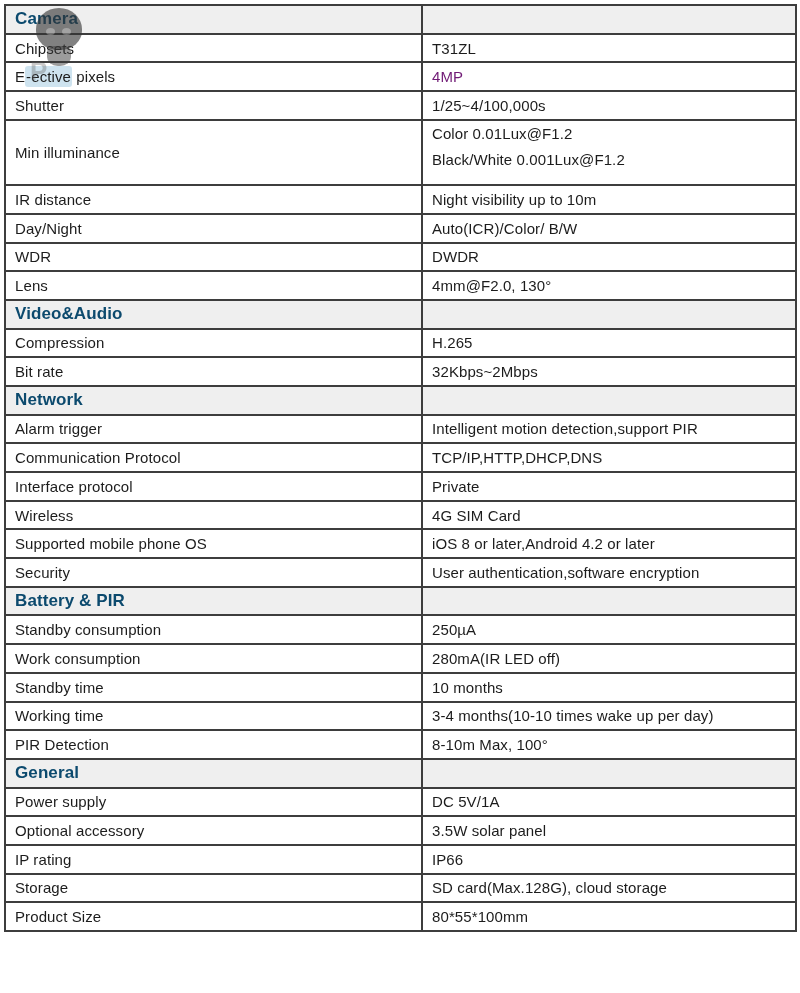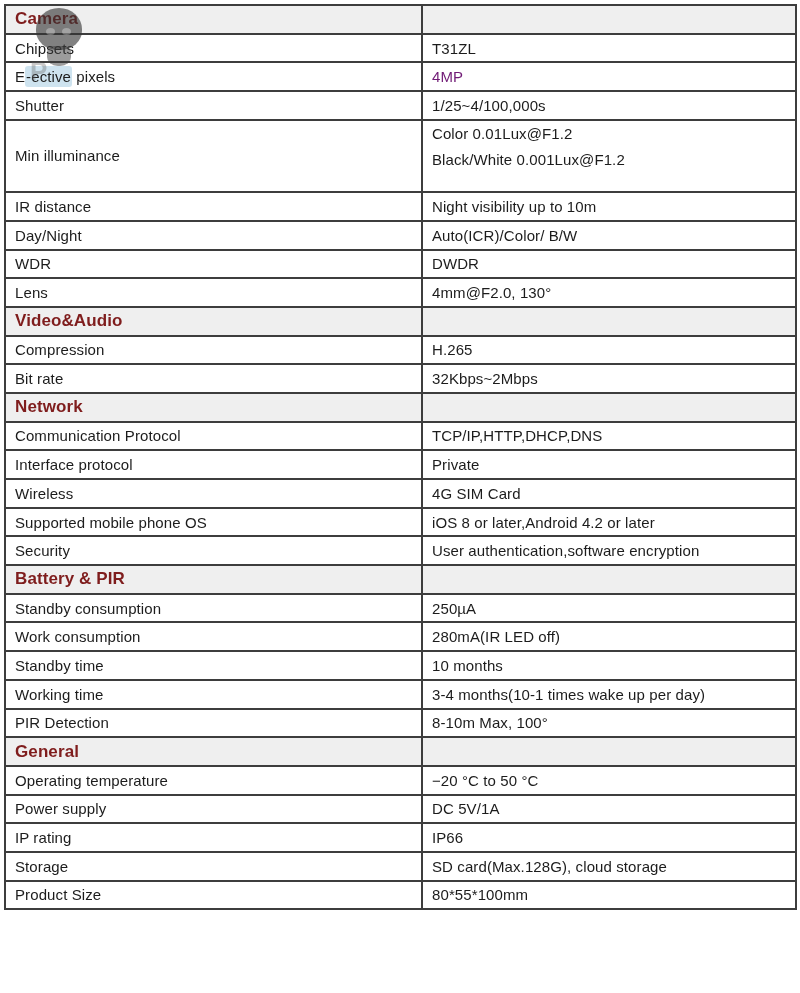--- a/index.html
+++ b/index.html
@@ -29,24 +29,24 @@
     color: #1c1c1c;
     height: 26.7px;
     letter-spacing: 0.1px;
     overflow: hidden;
     white-space: nowrap;
   }
   tr.section-row td {
     background: #efefef;
     font-weight: bold;
     font-size: 17px;
-    color: #7f1d1d;
+    color: #0c4a6e;
   }
   tr.double-row td { height: 53.4px; }
-  td.value-multiline { padding-top: 0; padding-bottom: 17px; }
+  td.value-multiline { padding-top: 0; padding-bottom: 10px; }
   td.value-multiline .vline {
     height: 26.5px;
     line-height: 26.5px;
   }
   .faded { color: #701a75; }
   span.hl {
     background: rgba(158, 199, 224, 0.5);
     border-radius: 3px;
     padding: 2px 1px;
     text-align: right;
@@ -165,20 +165,24 @@
     <td class="label-cell">Bit rate</td>
     <td class="value-cell">32Kbps~2Mbps</td>
   </tr>
 
 
   <tr class="section-row">
     <td class="label-cell section-title">Network</td>
     <td class="value-cell section-empty"></td>
   </tr>
 
+  <tr class="spec-row">
+    <td class="label-cell">Alarm trigger</td>
+    <td class="value-cell">Intelligent motion detection,support PIR</td>
+  </tr>
 
   <tr class="spec-row">
     <td class="label-cell">Communication Protocol</td>
     <td class="value-cell">TCP/IP,HTTP,DHCP,DNS</td>
   </tr>
 
   <tr class="spec-row">
     <td class="label-cell">Interface protocol</td>
     <td class="value-cell">Private</td>
   </tr>
@@ -214,43 +218,43 @@
     <td class="value-cell">280mA(IR LED off)</td>
   </tr>
 
   <tr class="spec-row">
     <td class="label-cell">Standby time</td>
     <td class="value-cell">10 months</td>
   </tr>
 
   <tr class="spec-row">
     <td class="label-cell">Working time</td>
-    <td class="value-cell">3-4 months(10-1 times wake up per day)</td>
+    <td class="value-cell">3-4 months(10-10 times wake up per day)</td>
   </tr>
 
   <tr class="spec-row">
     <td class="label-cell">PIR Detection</td>
     <td class="value-cell">8-10m Max, 100°</td>
   </tr>
 
   <tr class="section-row">
     <td class="label-cell section-title">General</td>
     <td class="value-cell section-empty"></td>
   </tr>
 
-  <tr class="spec-row">
-    <td class="label-cell">Operating temperature</td>
-    <td class="value-cell">−20 °C to 50 °C</td>
-  </tr>
 
   <tr class="spec-row">
     <td class="label-cell">Power supply</td>
     <td class="value-cell">DC 5V/1A</td>
   </tr>
 
+  <tr class="spec-row">
+    <td class="label-cell">Optional accessory</td>
+    <td class="value-cell">3.5W solar panel</td>
+  </tr>
 
   <tr class="spec-row">
     <td class="label-cell">IP rating</td>
     <td class="value-cell">IP66</td>
   </tr>
 
   <tr class="spec-row">
     <td class="label-cell">Storage</td>
     <td class="value-cell">SD card(Max.128G), cloud storage</td>
   </tr>

